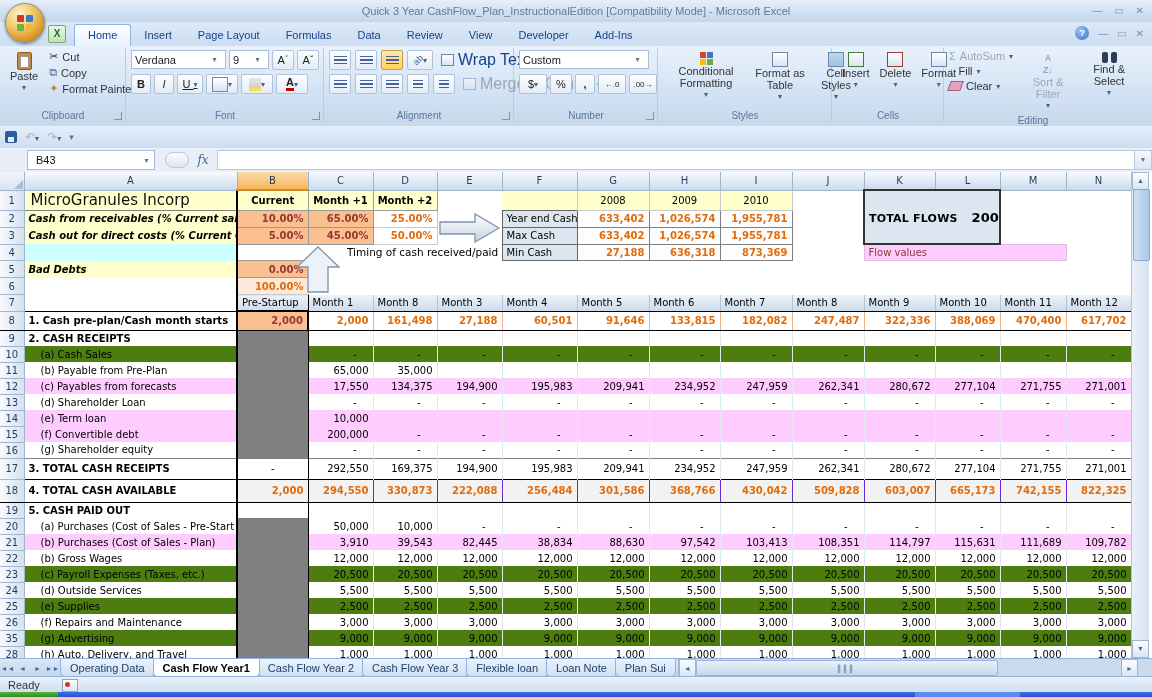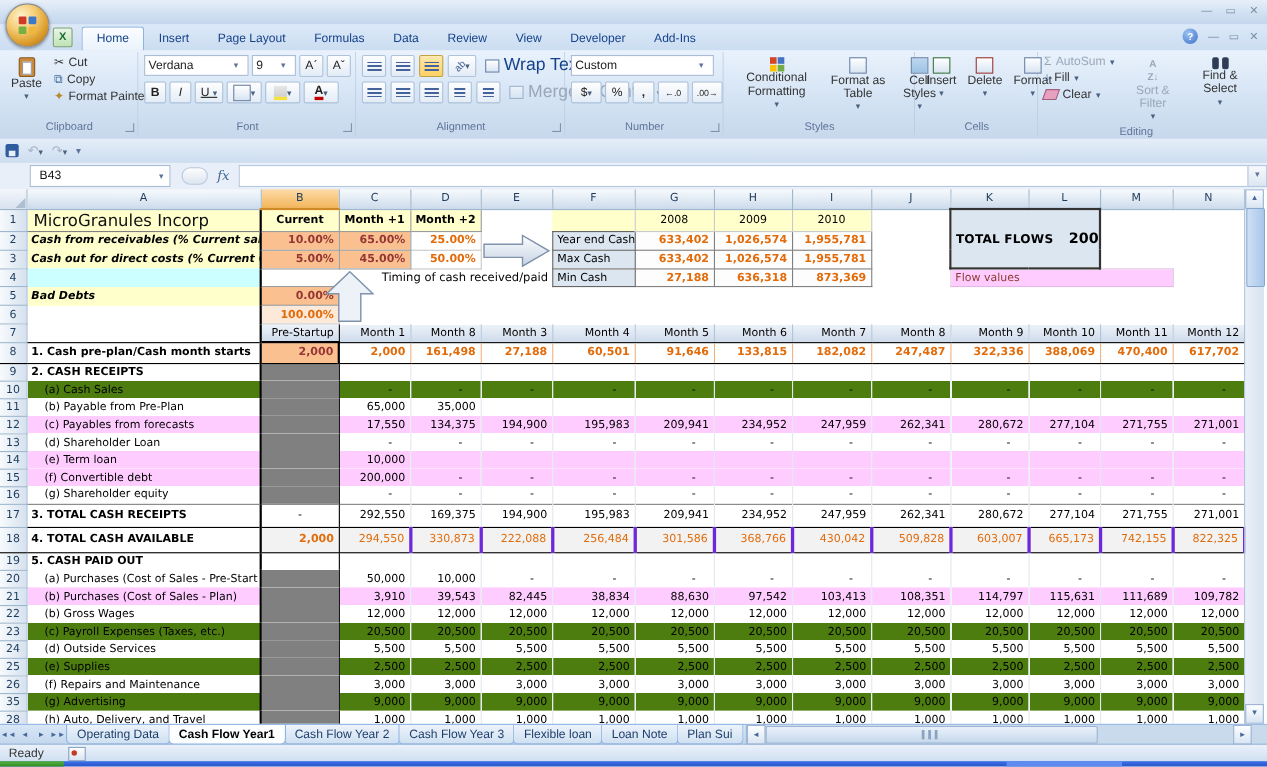--- a/index.html
+++ b/index.html
@@ -101,38 +101,38 @@
   .blab{background:#DCE6F1;border:1px solid #666;font-size:10px}
   .yval{color:#E26B0A;font-weight:bold;text-align:right;border:1px solid #808080;background:#FDFDFD}
   .yhead{text-align:center;background:#FFFFCC;border:1px solid #C9C9C9;font-weight:500}
   .cfbox{background:#DCE6F1;border:2px solid #333;vertical-align:bottom;padding:0 0 6px 6px}
   .cfbox b{font-size:11px;letter-spacing:.2px}
   .cfyear{font-size:13px;font-weight:bold;margin-left:14px}
   .flowv{background:#FFCCFF;color:#8B3A30;border:1px solid #E3B8E3}
   tr.hr1{height:20px}tr.hr2,tr.hr3,tr.hr5,tr.hr6{height:17px}tr.hr4{height:16px}
   
   tr.mhrow{height:16px}tr.r8{height:19px}tr.t1{height:21px}tr.t2{height:23px}tr.dr{height:15px}
-  td.mh{background:linear-gradient(#EDF2F9,#CEDBEB);text-align:right;color:#000;
+  td.mh{background:linear-gradient(#EDF2F9,#CEDBEB);text-align:left;color:#000;
     border-right:1px solid #AFC3DC;border-bottom:1px solid #000;font-size:10px}
   td.lab{border-right:2px solid #000;background:#fff;padding-left:4px}
   td.lab.ind{padding-left:16px}
   td.val{text-align:right;border-right:1px solid #E2E8F0}
   td.dash{padding-right:16px}
   tr.cyan td.lab,tr.cyan td.val{background:#4d7c0f}
   tr.pink td.lab,tr.pink td.val{background:#FFCCFF}
   tr.sec td.lab,tr.sec19 td.lab,tr.t1 td.lab,tr.t2 td.lab,tr.r8 td.lab{font-weight:bold}
   td.bgray{background:#808080;border-left:1px solid #000;border-right:1px solid #000}
   td.bwhite{background:#fff;border-left:1px solid #000;border-right:1px solid #000;text-align:center}
   td.b8{background:#FAC090;color:#963634;font-weight:bold;text-align:right;border:2px solid #000}
   td.b18{background:#F2F2F2;color:#E26B0A;font-weight:bold;text-align:right;border:1px solid #555;border-left:1px solid #000;border-right:1px solid #000}
   tr.r8 td{border-bottom:1px solid #000}
   tr.r8 td.val{color:#E26B0A;font-weight:bold;border-right:1px solid #F4B183}
   tr.t1 td{border-top:1px solid #808080}
   tr.t2 td{border-top:1px solid #000;border-bottom:1px solid #000}
-  tr.t2 td.val{background:#F2F2F2;color:#E26B0A;font-weight:normal;border-right:3px solid #6d28d9}
+  tr.t2 td.val{background:#F2F2F2;color:#E26B0A;font-weight:bold;border-right:1px solid #6d28d9}
   td.bmh{border-left:1px solid #000;border-right:1px solid #000}
   
   .note{position:absolute;font-size:10.5px;color:#000;font-family:"DejaVu Sans",sans-serif;white-space:nowrap;z-index:5}
   .shape{position:absolute;z-index:6}
   
   .vscroll{position:absolute;left:1131px;top:0;width:17px;height:486px;
     background:linear-gradient(to right,#EAF0F8,#D6E2F0);border-left:1px solid #AFC4DC}
   .sbt{height:16px;background:linear-gradient(#FDFEFF,#D9E5F2);border:1px solid #9FB6D2;
     font-size:7px;color:#44689B;text-align:center;line-height:15px}
   .vthumb{position:absolute;top:17px;left:1px;width:15px;height:70px;border-radius:2px;
@@ -160,20 +160,21 @@
   .macro{width:14px;height:11px;background:linear-gradient(#FDFDFD,#D9E5F2);border:1px solid #8AA5C6;position:relative}
   .macro:after{content:"";position:absolute;left:2px;top:2px;width:5px;height:5px;background:#C23B22;border-radius:50%}
   .taskbar{position:absolute;top:692px;left:0;right:0;height:5px;background:linear-gradient(#3A6FE8,#2A54C8)}
   .tbgreen{position:absolute;left:0;top:0;width:58px;height:5px;background:linear-gradient(#57B33F,#2F8A22)}
   .tblight{position:absolute;left:915px;top:0;width:105px;height:5px;background:#5E8BF0}
 </style>
 </head>
 <body>
 
 <div class="titlebar">
+  <span>Quick 3 Year CashFlow_Plan_InstructionalEdition  [Compatibility Mode] - Microsoft Excel</span>
   <div class="winbtns">
     <span>—</span>
     <span>▭</span>
     <span>✕</span>
   </div>
 </div>
 <div class="orb">
   <span class="orbsq">
     <i style="background:#D03A28"></i>
       <i style="background:#3C78C8"></i>

